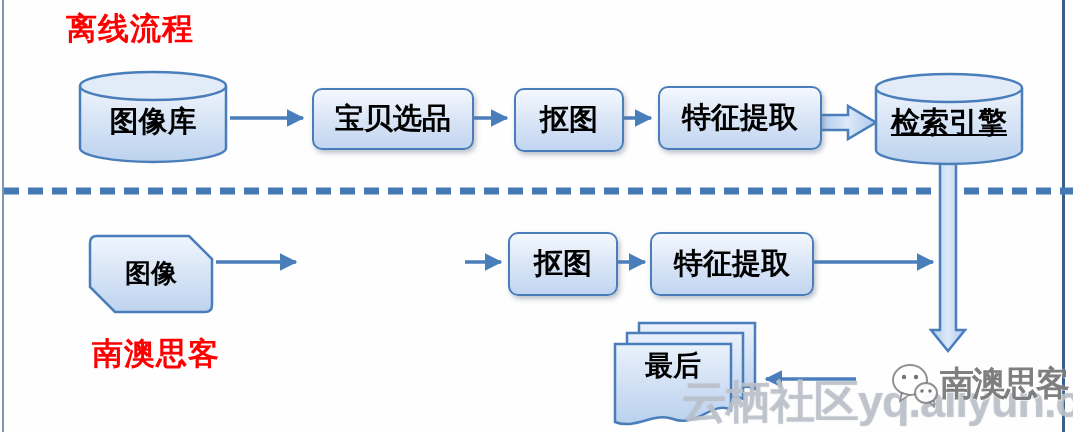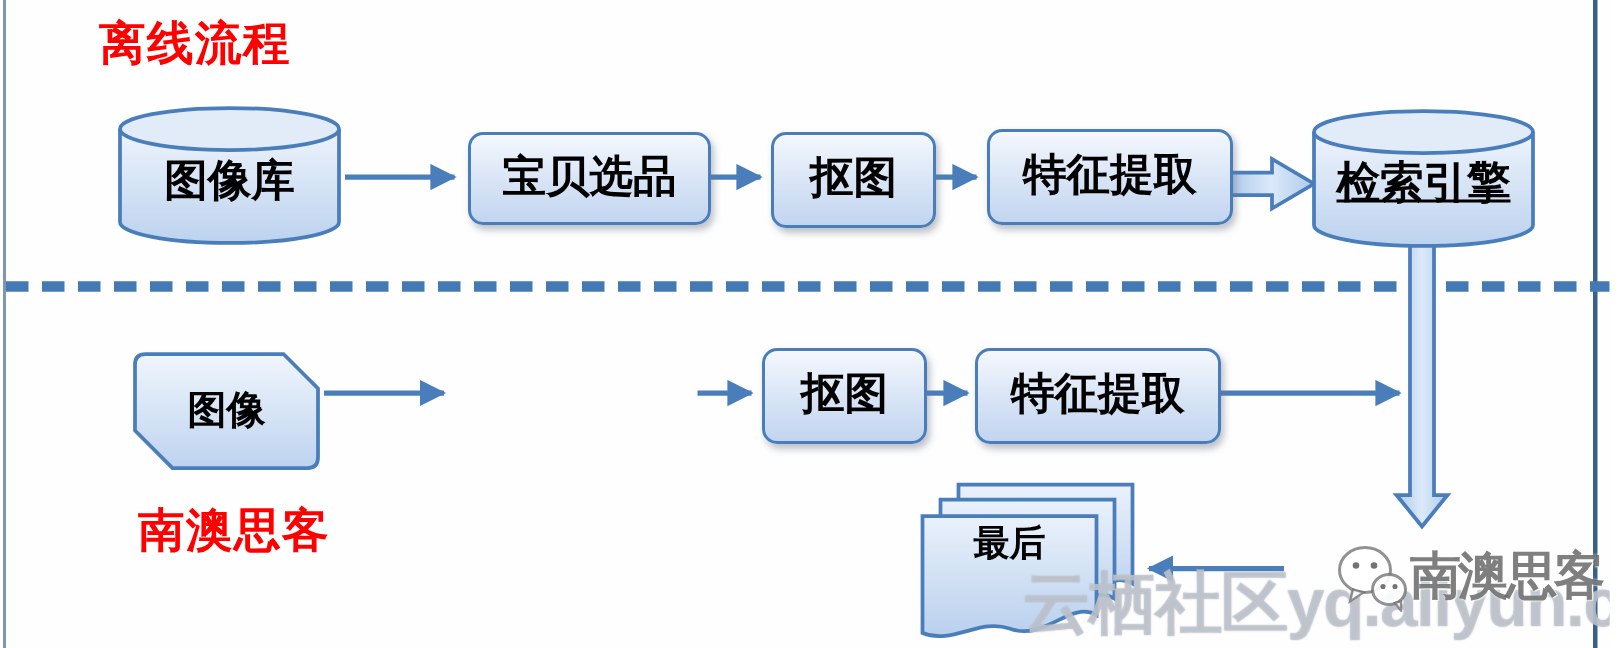--- a/index.html
+++ b/index.html
@@ -22,21 +22,21 @@
     letter-spacing:0px;white-space:nowrap;
   }
   .shape-svg{position:absolute;left:0;top:0;}
   .overlay-label{position:relative;z-index:3;}
   .section-label{
     position:absolute;z-index:2;color:#ff0000;font-weight:800;font-size:31px;
     letter-spacing:1px;white-space:nowrap;
   }
   .query-label span{display:block;font-weight:700;font-size:26px;line-height:1.15;text-align:center;}
   .pages-label{position:absolute;z-index:3;text-align:center;}
-  .pages-label span{display:block;font-weight:700;font-size:24px;line-height:1.12;}
+  .pages-label span{display:block;font-weight:700;font-size:28px;line-height:1.12;}
   .watermark-yunqi{
     position:absolute;left:682px;top:372px;z-index:6;
     font-weight:700;font-size:45px;letter-spacing:-1px;white-space:nowrap;
     color:rgba(203,208,216,.62);text-shadow:0 0 1px rgba(150,156,168,.8);
   }
   .watermark-wechat{
     position:absolute;left:890px;top:360px;z-index:7;display:flex;align-items:center;
   }
   .watermark-wechat .wm-text{
     font-weight:700;font-size:34px;letter-spacing:-2px;white-space:nowrap;

